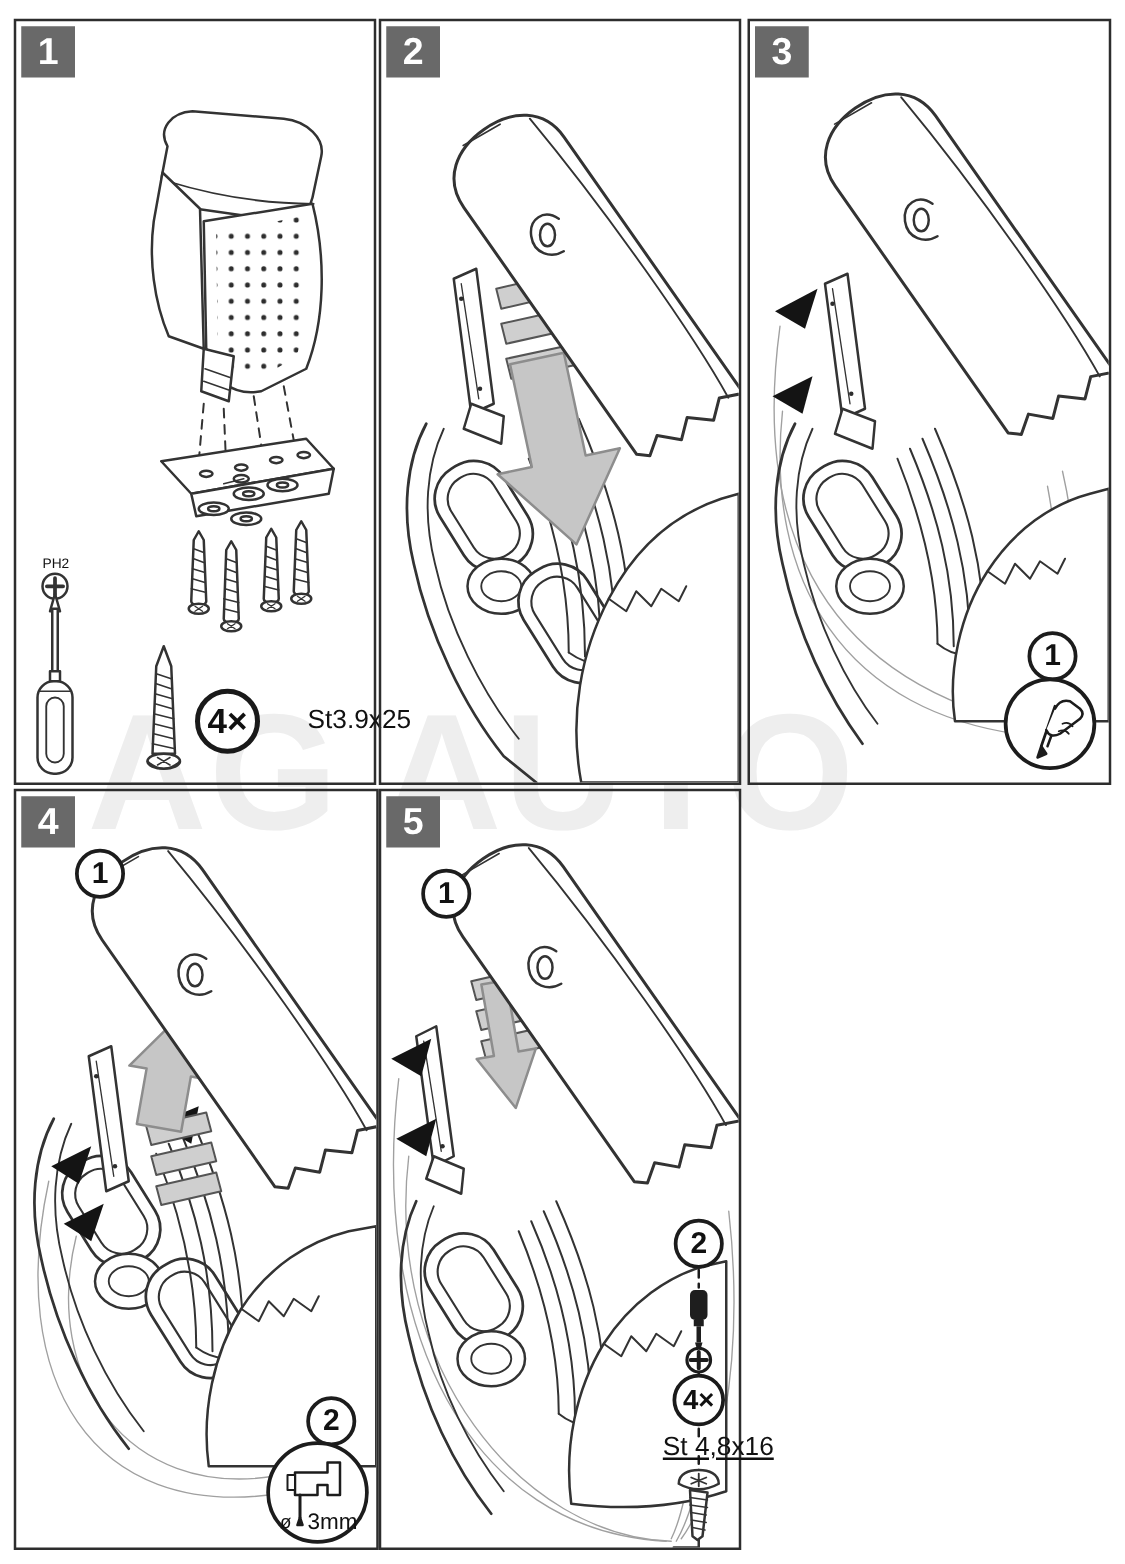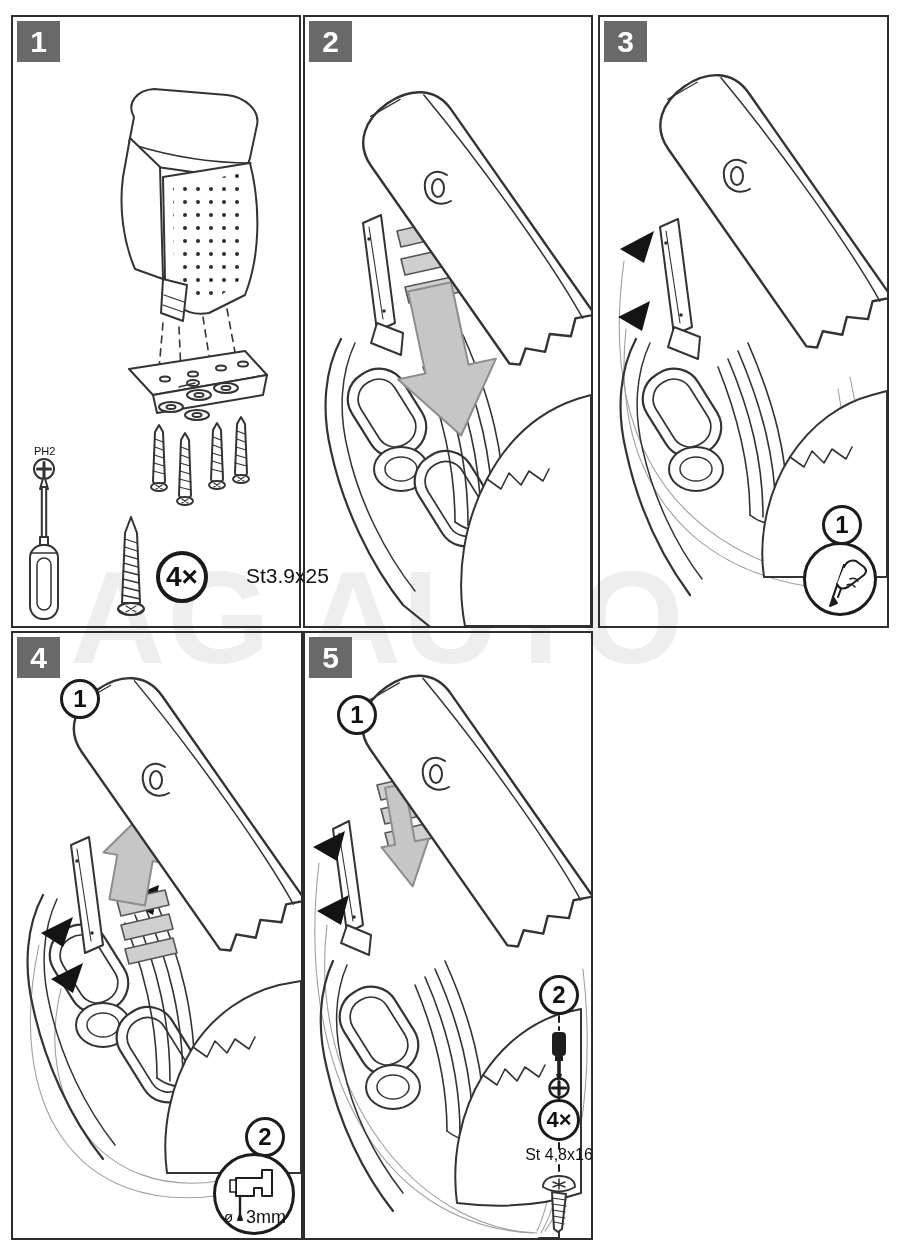--- a/index.html
+++ b/index.html
@@ -419,16 +419,16 @@
           <path d="M-6,-3 L6,2 M6,-3 L-6,2 M0,-6 L0,4" stroke-width="1.5"></path>
           <path d="M-7,7 L7,9 L3,44 L-1,47 L-5,44 Z" fill="#fff"></path>
           <path d="M-7,13 L7,15 M-7,19 L7,21 M-6,25 L6,27 M-6,31 L6,33 M-5,37 L5,39" stroke-width="1.2"></path>
         </g>
         <path d="M254,599 v6 h-20" stroke-width="2"></path>
       </g>
     </svg>
     <div class="cnum" style="left:32px;top:62px;">1</div>
     <div class="cnum" style="left:234px;top:342px;">2</div>
     <div class="qty small" style="left:233px;top:466px;">4×</div>
-    <div class="label" style="left:194px;top:513px;width:120px;text-align:center;font-size:16px;">St 4,8x16</div>
+    <div class="label" style="left:194px;top:513px;width:120px;text-align:right;font-size:21px;text-decoration:underline;">St 4,8x16</div>
   </div>
 
 </div>
 
 </body></html>

